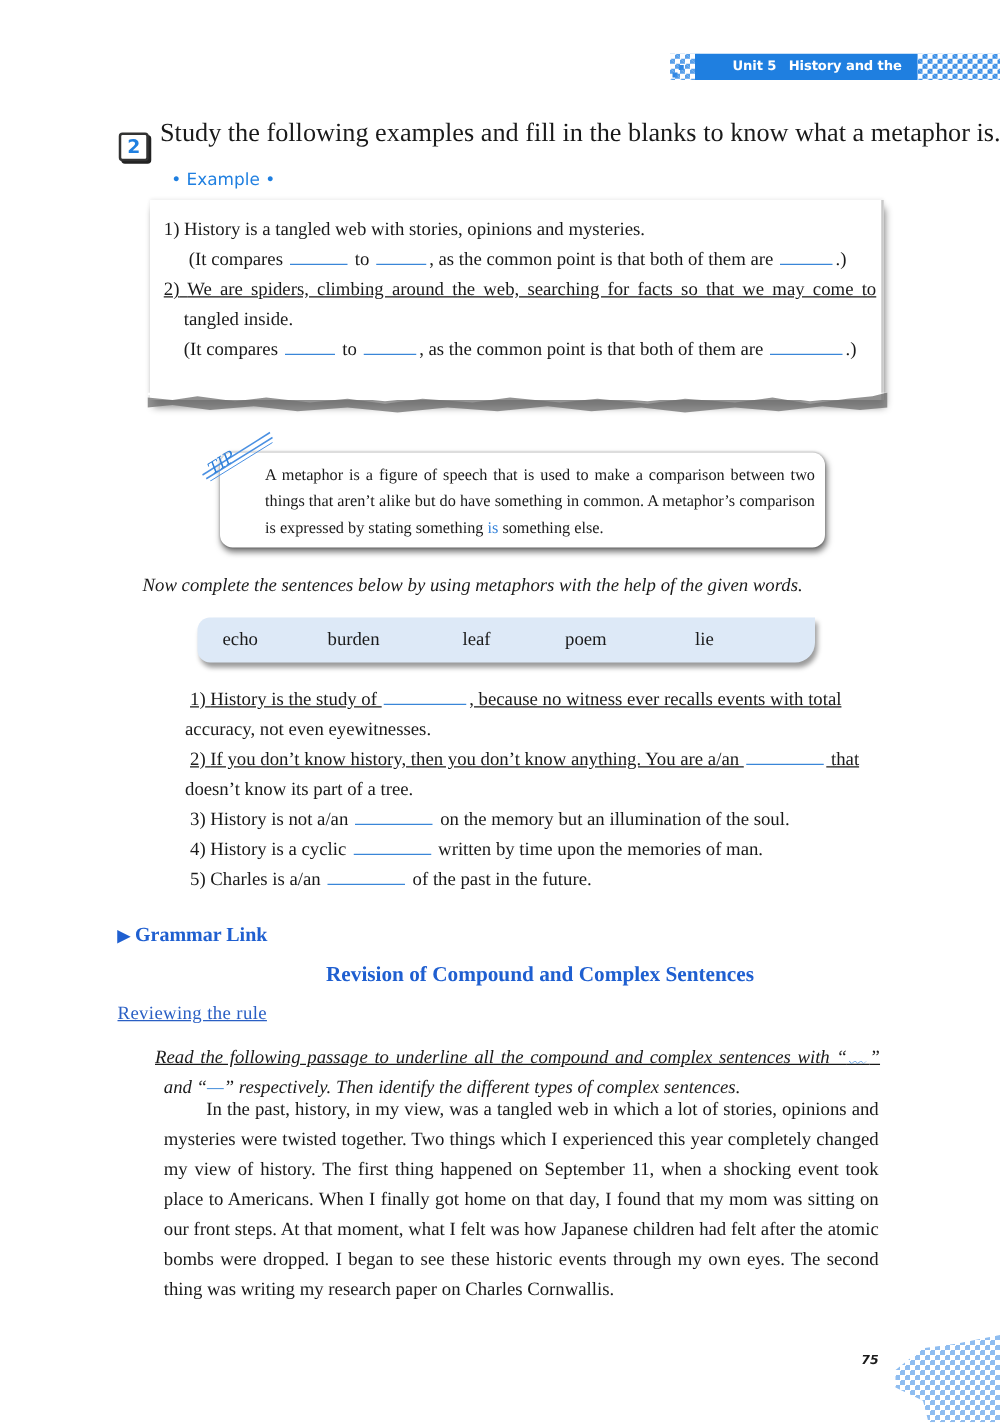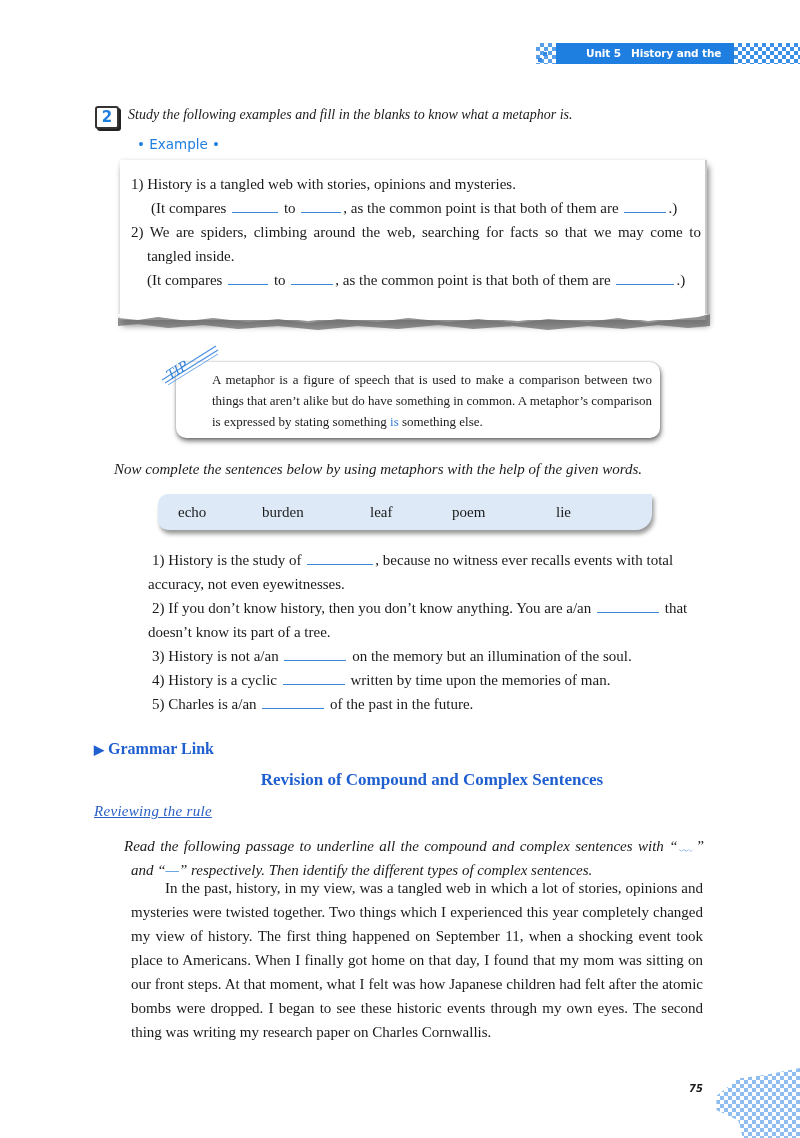--- a/index.html
+++ b/index.html
@@ -32,22 +32,22 @@
 
   
   .num-box {
     position: absolute; left: 95px; top: 106px; width: 20px; height: 19px;
     border: 2px solid #333; border-radius: 3px; background: #fff;
     box-shadow: 2px 2px 0 #222;
     font-family: "DejaVu Sans", sans-serif; font-weight: bold; font-size: 15px;
     color: #1f7fe0; text-align: center; line-height: 19px;
   }
   .instr {
-    position: absolute; left: 128px; top: 107px;
-    font-style: italic; font-size: 14px; white-space: nowrap;
+    position: absolute; left: 128px; top: 94px;
+    font-size: 21px; white-space: nowrap;
   }
   .example-label {
     position: absolute; left: 137px; top: 136px;
     font-family: "DejaVu Sans", sans-serif; font-size: 13.5px; color: #1f7fe0;
   }
 
   
   .paper {
     position: absolute; left: 120px; top: 160px; width: 585px; height: 160px;
     background: #fff;
@@ -93,39 +93,38 @@
   }
   .wb-word { position: absolute; top: 504px; font-size: 15px; }
 
   
   .exercises {
     position: absolute; left: 131px; top: 548px; width: 572px;
     font-size: 15px; line-height: 24px;
   }
   .exercises .item { text-align: justify; text-align-last: left; margin-left: 21px; }
   .exercises .cont { padding-left: 17px; }
-  .just { text-align: justify; text-align-last: justify; }
+  .just { text-align: justify; text-align-last: justify; text-decoration: underline; }
 
   
   .gl-title {
     position: absolute; left: 94px; top: 740px;
     font-family: Liberation Serif, serif; font-weight: bold; font-size: 16px;
     color: #1f5fd0;
   }
   .gl-title .tri { font-size: 13px; margin-right: 4px; color: #1f5fd0; }
   .gl-sub {
     position: absolute; left: 0; width: 800px; top: 770px; text-align: center;
     font-weight: bold; font-size: 17px; color: #1f5fd0;
     padding-left: 24px; box-sizing: border-box; margin-left: 20px;
   }
   .rule-link {
     position: absolute; left: 94px; top: 803px;
     font-size: 15px; color: #2a5fc4; text-decoration: underline;
     letter-spacing: 0.3px;
-    font-style: italic;
   }
   .read-instr {
     position: absolute; left: 124px; top: 834px; width: 580px;
     font-style: italic; font-size: 15px; line-height: 24px;
   }
   .read-instr .l2 { padding-left: 7px; }
   .uline-wavy { color: #3a86d8; }
   .passage {
     position: absolute; left: 131px; top: 876px; width: 572px;
     font-size: 15px; line-height: 24px; text-align: justify;

